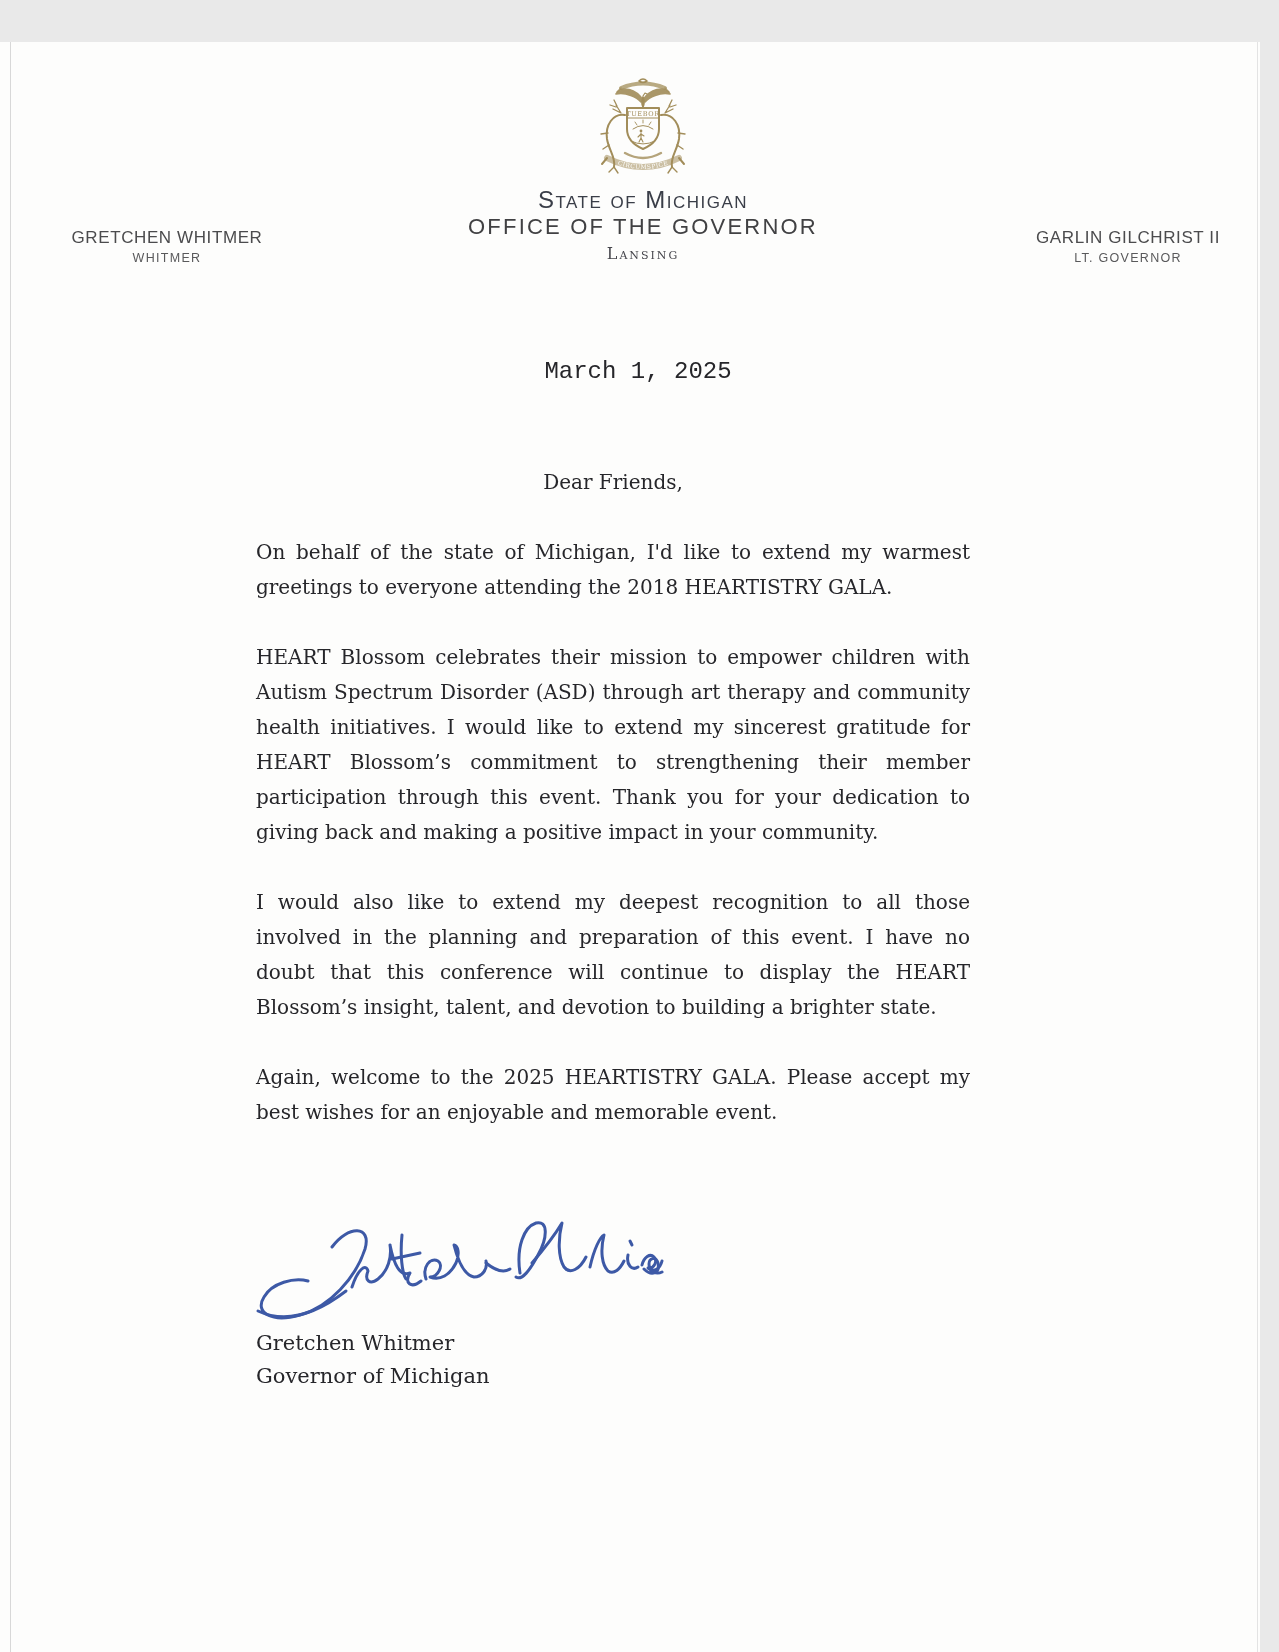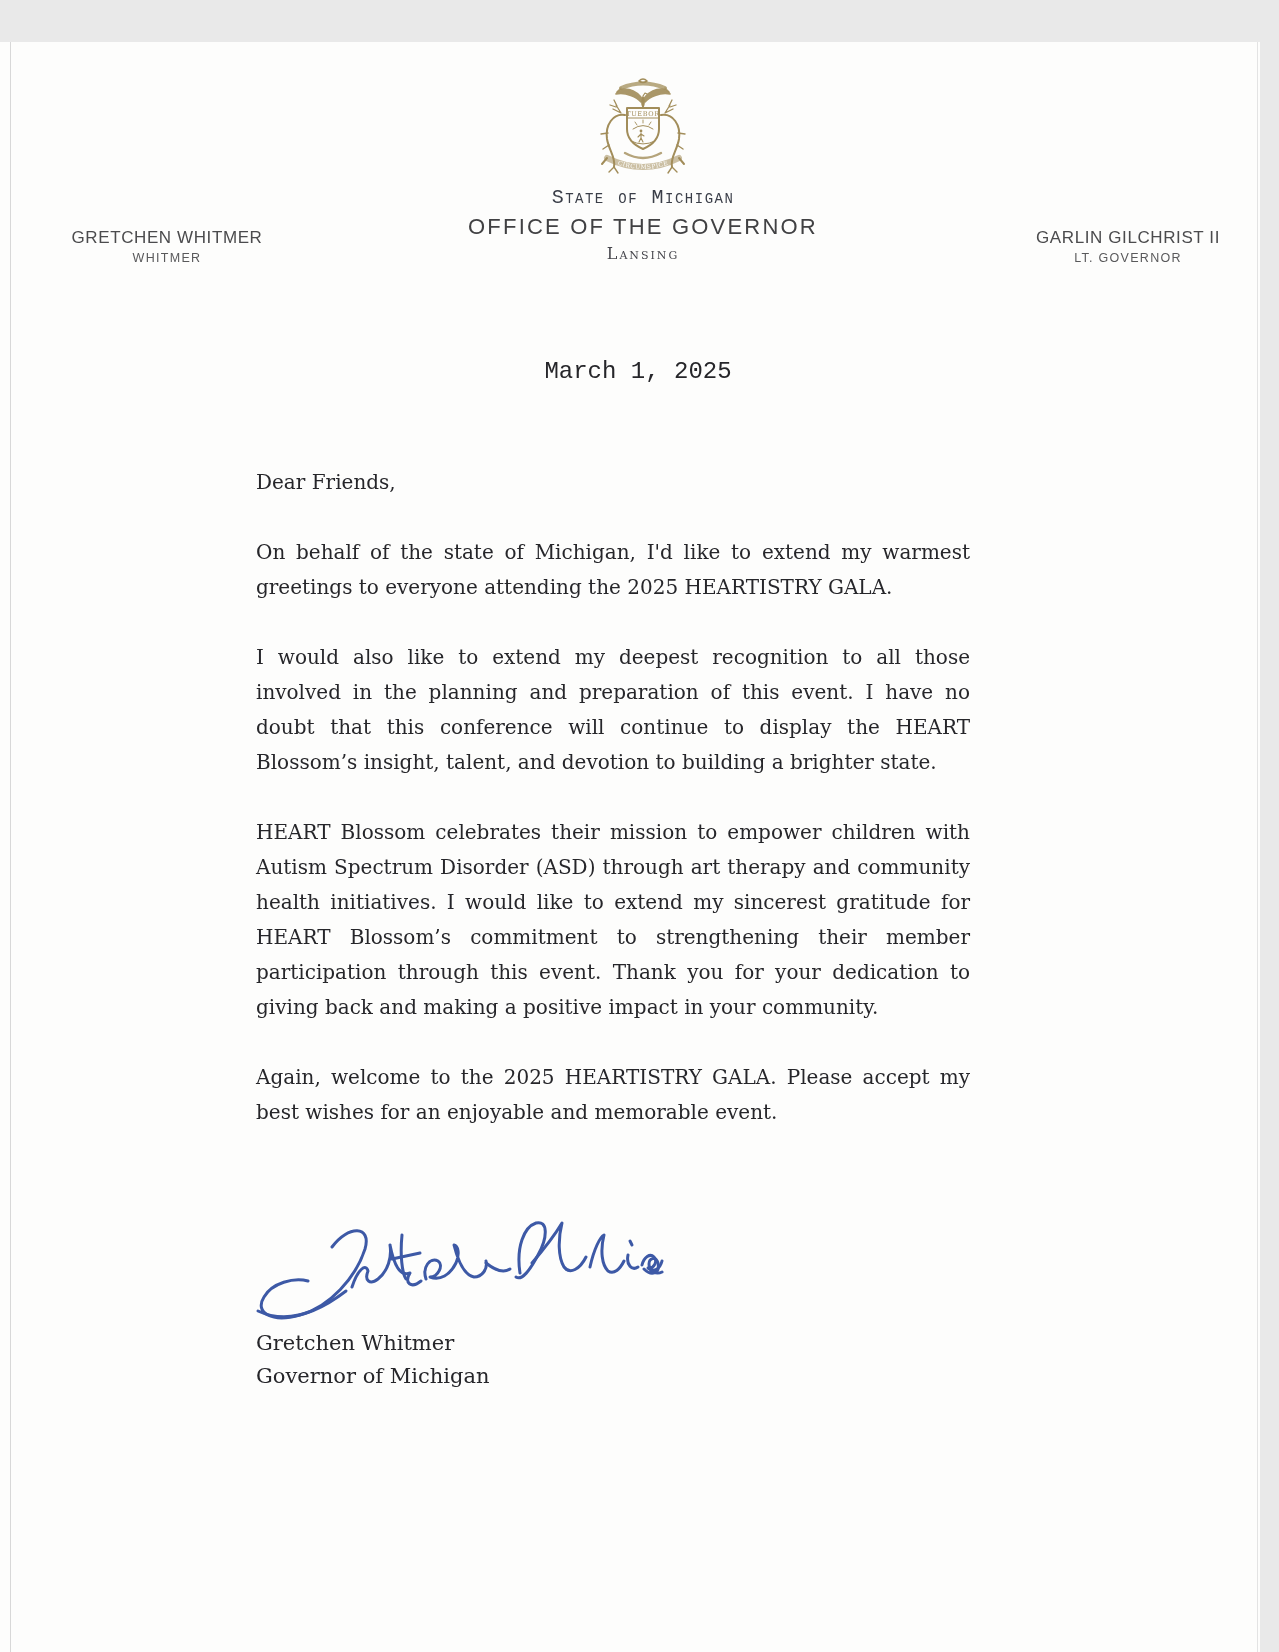--- a/index.html
+++ b/index.html
@@ -14,22 +14,22 @@
   }
   
   .edge-left{position:absolute;left:10px;top:0;bottom:12px;width:1px;background:#d8d8d8;}
   .edge-right{position:absolute;right:2px;top:0;bottom:12px;width:1px;background:#e3e3e3;}
   .bottom-bar{position:absolute;left:0;right:0;bottom:0;height:12px;background:#151515;}
 
   
   .seal{position:absolute;left:591px;top:30px;width:104px;height:106px;}
   .org-line1{
     position:absolute;top:144px;left:643px;transform:translateX(-50%);
-    font-family:Liberation Mono, monospace;font-variant:small-caps;
-    font-size:20px;letter-spacing:1.5px;color:#3a3e48;white-space:nowrap;
+    font-family:Liberation Sans, sans-serif;font-variant:small-caps;
+    font-size:24px;letter-spacing:1.5px;color:#3a3e48;white-space:nowrap;
   }
   .org-line2{
     position:absolute;top:172px;left:643px;transform:translateX(-50%);
     font-family:"Liberation Sans",sans-serif;
     font-size:22px;letter-spacing:2.2px;color:#414143;white-space:nowrap;
   }
   .org-line3{
     position:absolute;top:202px;left:643px;transform:translateX(-50%);
     font-family:"DejaVu Serif",serif;font-variant:small-caps;
     font-size:16px;letter-spacing:2px;color:#46464c;white-space:nowrap;
@@ -43,21 +43,21 @@
 
   
   .date{
     position:absolute;top:316px;left:638px;transform:translateX(-50%);
     font-size:24px;color:#26262a;white-space:nowrap;font-family:Liberation Mono, monospace;
   }
   .body-col{
     position:absolute;left:256px;top:423px;width:714px;height:980px;
     font-size:20px;line-height:35px;
   }
-  .body-col .sal{margin:0 0 35px 0;}
+  .body-col .sal{margin:0 0 35px 0;text-align:center;}
   .body-col p{margin:0 0 35px 0;text-align:justify;}
   .body-col .closing{margin:0;}
   .signature{position:absolute;left:-8px;top:746px;width:416px;height:122px;}
   .signer{position:absolute;left:0;top:862px;font-size:21px;line-height:33px;}
 </style>
 </head>
 <body>
 
 <div class="sheet">
 
@@ -118,23 +118,23 @@
 
   <div class="officer right">
     <div class="name">GARLIN GILCHRIST II</div>
     <div class="title">LT. GOVERNOR</div>
   </div>
 
   <div class="date">March 1, 2025</div>
 
   <div class="body-col">
     <div class="sal">Dear Friends,</div>
-    <p>On behalf of the state of Michigan, I'd like to extend my warmest greetings to everyone attending the 2025 HEARTISTRY GALA.</p>
+    <p>On behalf of the state of Michigan, I'd like to extend my warmest greetings to everyone attending the 2018 HEARTISTRY GALA.</p>
+    <p>HEART Blossom celebrates their mission to empower children with Autism Spectrum Disorder (ASD) through art therapy and community health initiatives. I would like to extend my sincerest gratitude for HEART Blossom’s commitment to strengthening their member participation through this event. Thank you for your dedication to giving back and making a positive impact in your community.</p>
     <p>I would also like to extend my deepest recognition to all those involved in the planning and preparation of this event. I have no doubt that this conference will continue to display the HEART Blossom’s insight, talent, and devotion to building a brighter state.</p>
-    <p>HEART Blossom celebrates their mission to empower children with Autism Spectrum Disorder (ASD) through art therapy and community health initiatives. I would like to extend my sincerest gratitude for HEART Blossom’s commitment to strengthening their member participation through this event. Thank you for your dedication to giving back and making a positive impact in your community.</p>
     <p>Again, welcome to the 2025 HEARTISTRY GALA. Please accept my best wishes for an enjoyable and memorable event.</p>
 
     <svg class="signature" viewBox="0 0 416 122" fill="none" stroke="#3d59a6" stroke-width="3" stroke-linecap="round" stroke-linejoin="round">
 
       <path d="M84,36 C100,14 124,14 117,38 C108,66 82,96 52,104 C24,112 6,102 16,86 C24,72 46,66 60,70"></path>
       <path d="M10,100 C38,113 68,103 98,80"></path>
 
       <path d="M104,76 C110,58 118,52 120,60 C116,70 122,74 130,68 C140,60 144,46 142,34 C146,54 152,66 162,62 C156,72 163,78 173,70"></path>
       <path d="M154,24 C152,44 154,62 158,68"></path>
       <path d="M144,48 L172,42"></path>

